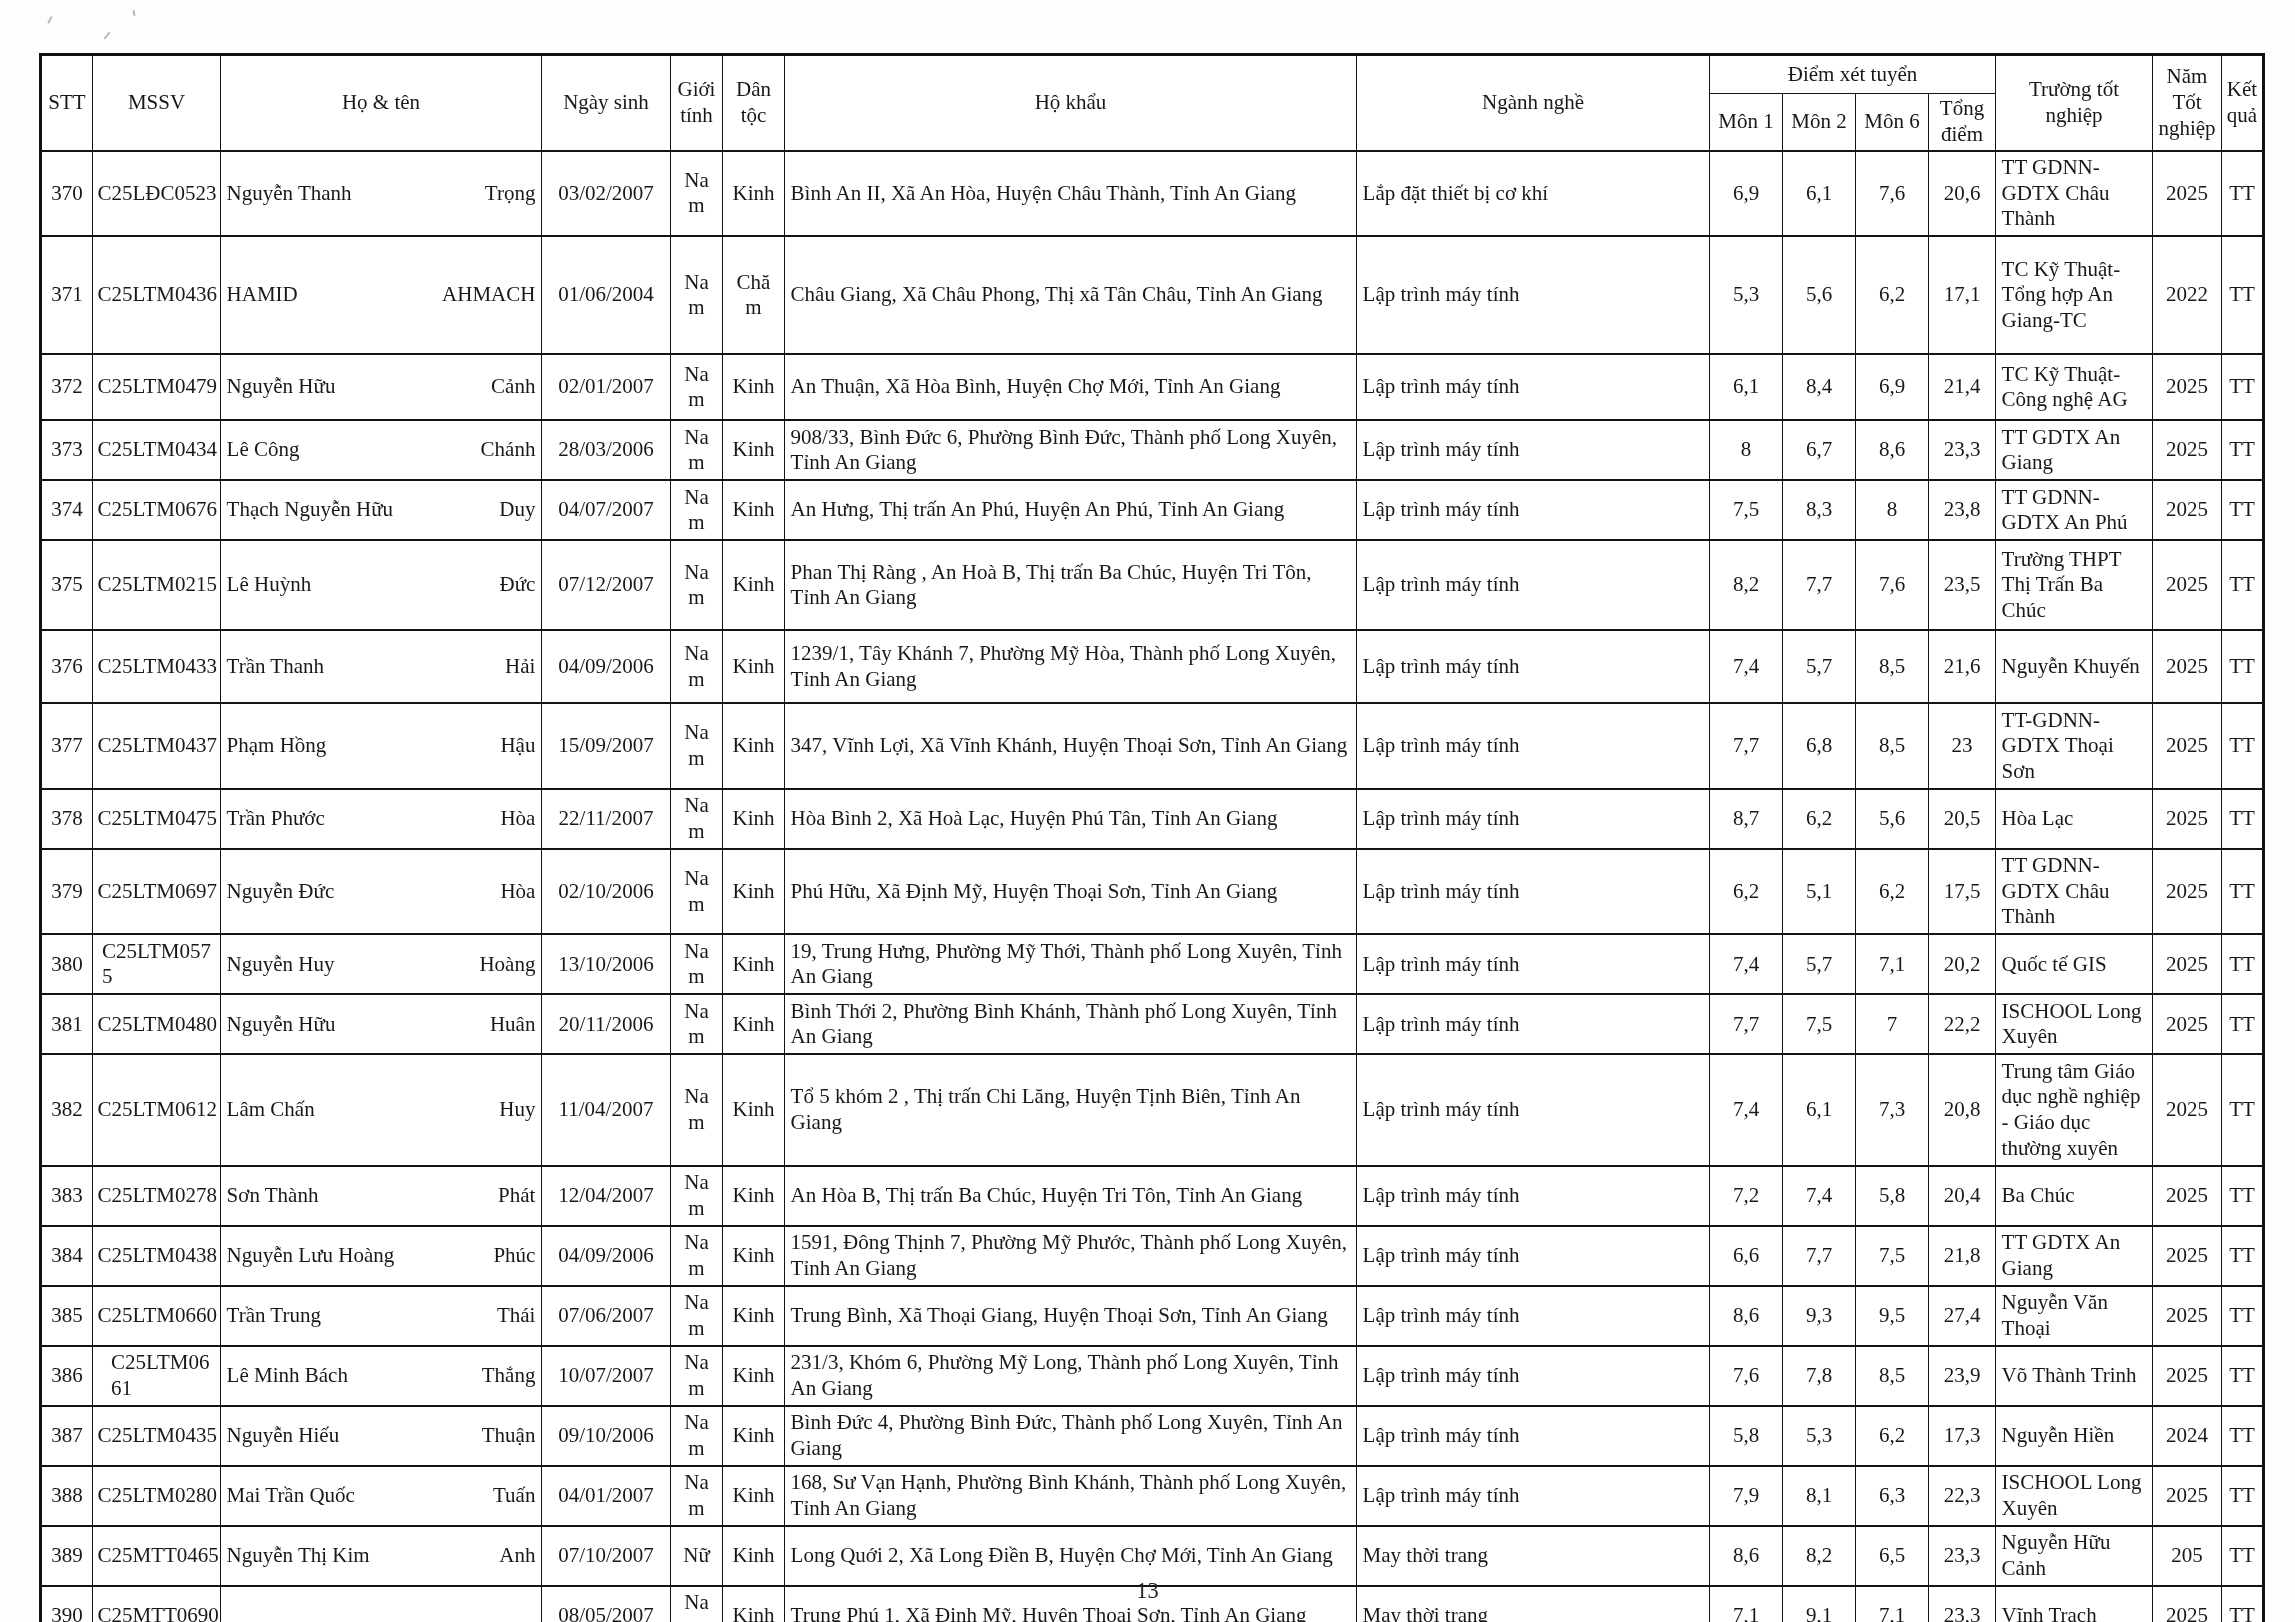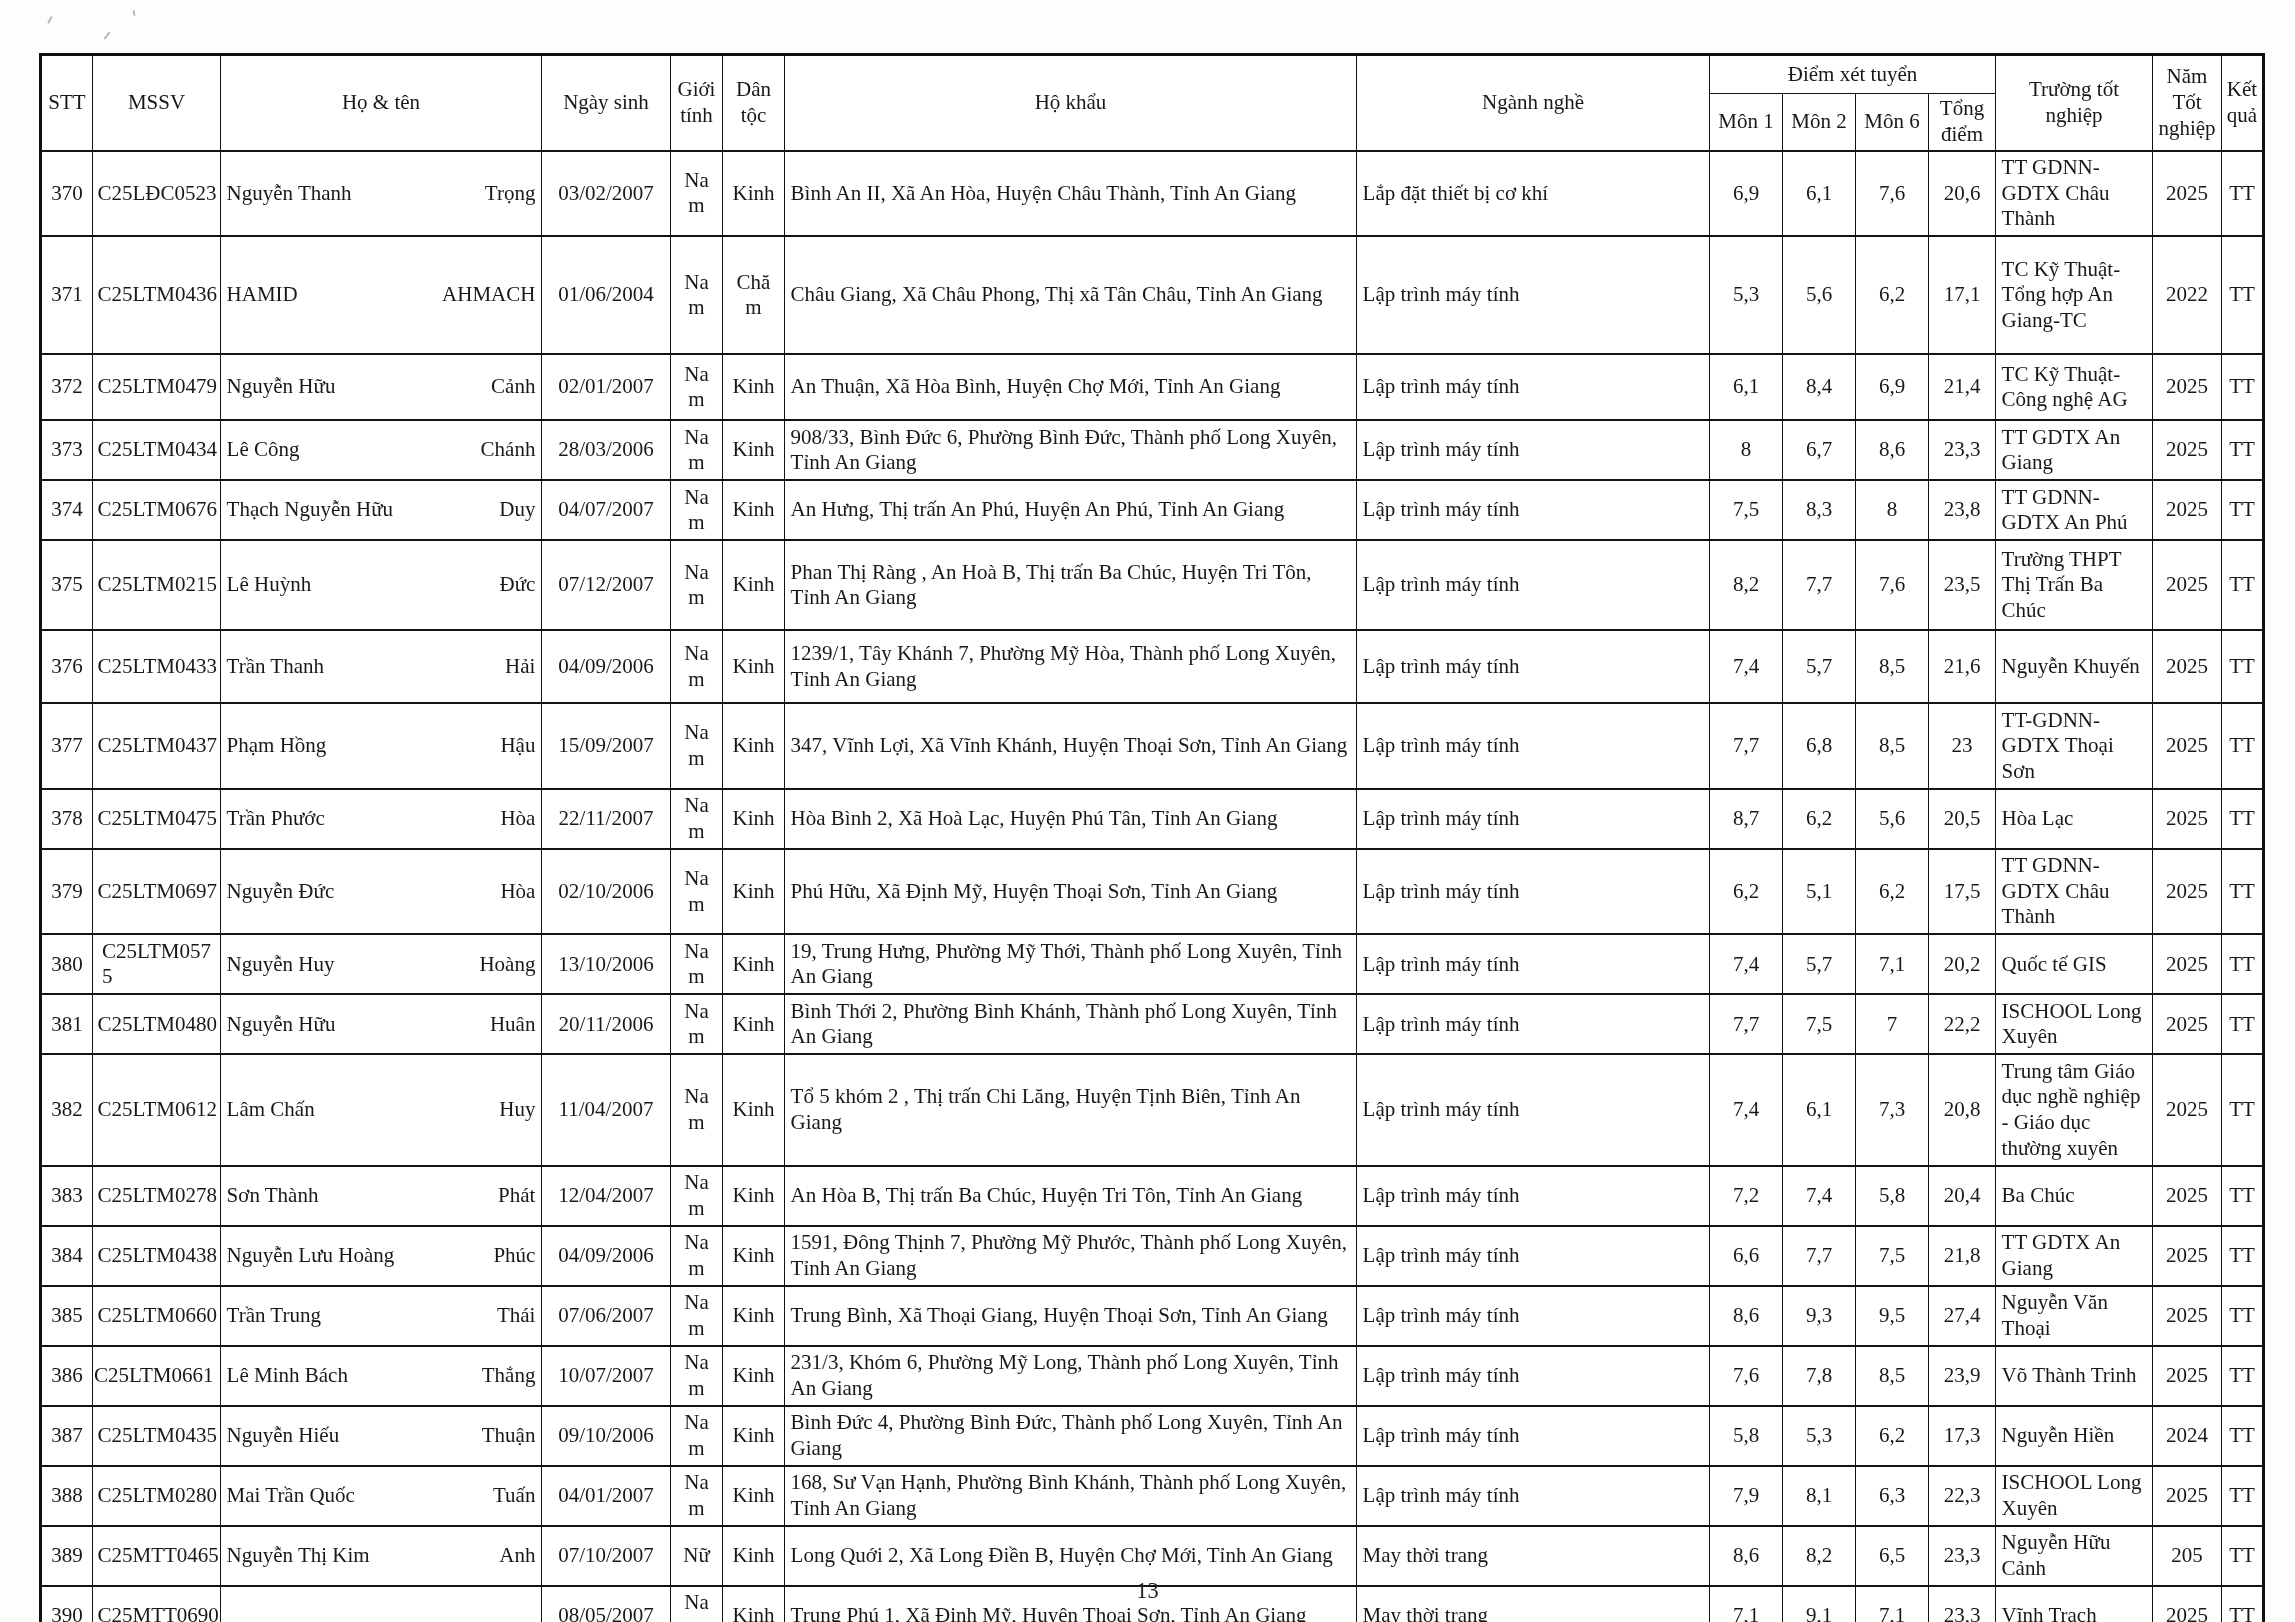--- a/index.html
+++ b/index.html
@@ -439,21 +439,21 @@
     <td class="score">8,6</td>
     <td class="score">9,3</td>
     <td class="score">9,5</td>
     <td class="score">27,4</td>
     <td class="l">Nguyễn Văn Thoại</td>
     <td class="c">2025</td>
     <td class="c">TT</td>
   </tr>
         <tr style="height: 53px;">
     <td class="c">386</td>
-    <td class="l" style="padding-left:1px;padding-right:1.1px;">C25LTM0661</td>
+    <td class="l" style="padding-left:18px;padding-right:1.1px;">C25LTM0661</td>
     <td class="l name-cell">
       <span class="name-wrap">
         <span>Lê Minh Bách</span>
         <span>Thắng</span>
       </span>
     </td>
     <td class="c">10/07/2007</td>
     <td class="c">Nam</td>
     <td class="c">Kinh</td>
     <td class="l">231/3, Khóm 6, Phường Mỹ Long, Thành phố Long Xuyên, Tỉnh An Giang</td>

